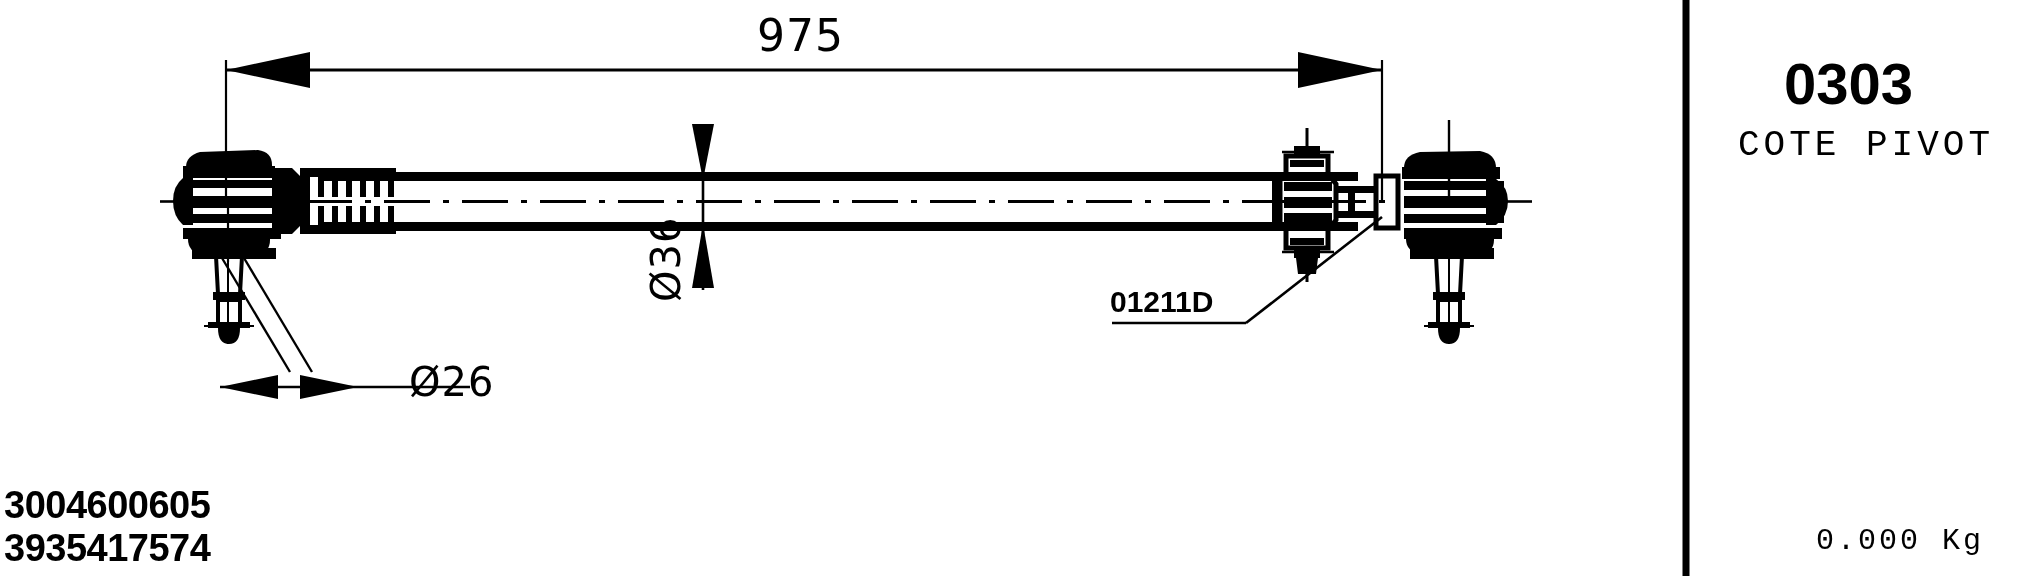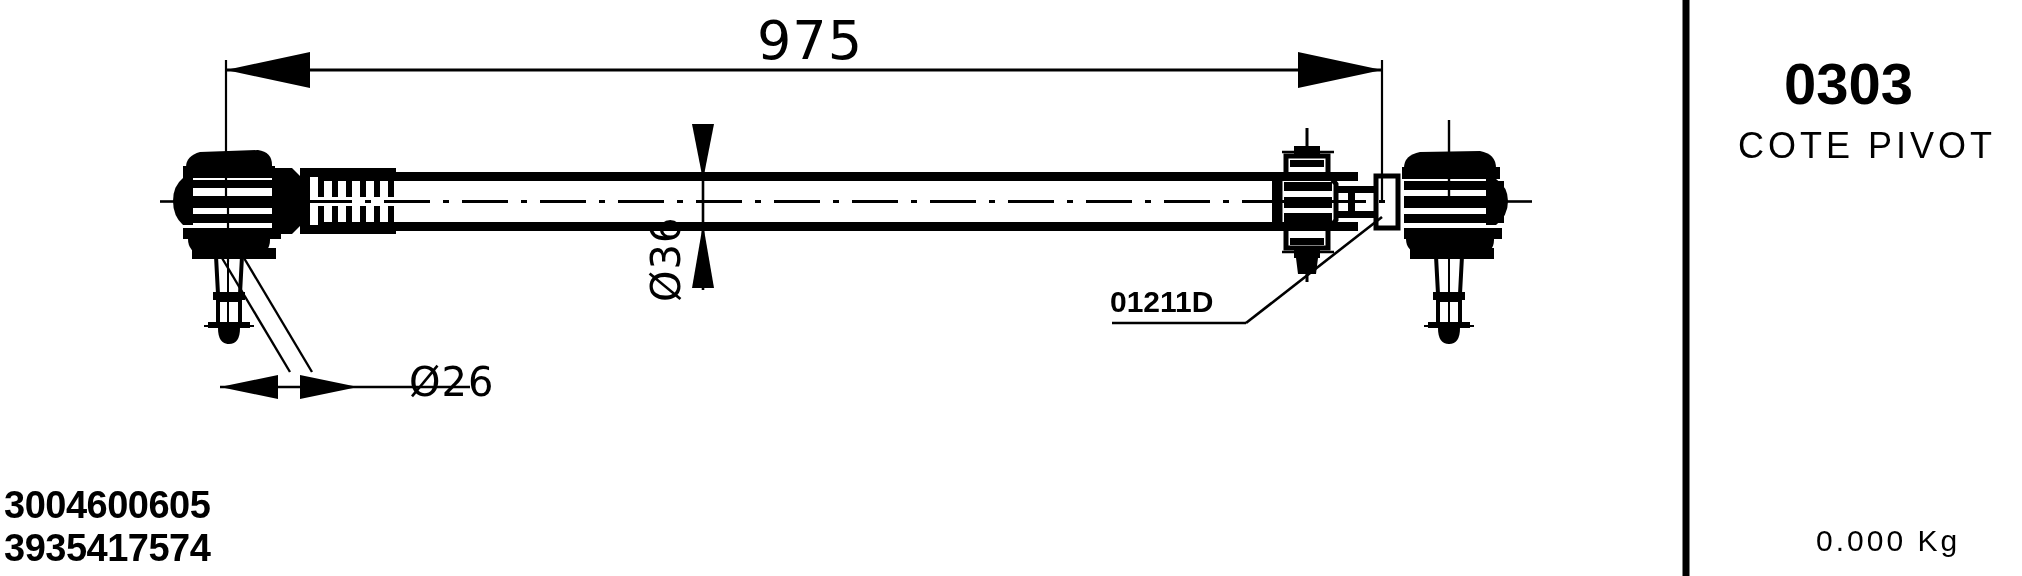--- a/index.html
+++ b/index.html
@@ -39,28 +39,28 @@
     font-weight: 400;
     letter-spacing: 1px;
   }
   
   .bold-text {
     font-family: "Liberation Sans", sans-serif;
     font-weight: 700;
   }
   
   .mono-text {
-    font-family: Liberation Sans, sans-serif;
+    font-family: Liberation Mono, monospace;
     font-weight: 400;
   }
 
   #label-975 {
     left: 757px;
     top: 14px;
-    font-size: 54px;
+    font-size: 44px;
   }
   #label-d26 {
     left: 390px;
     top: 362px;
     font-size: 40px;
     margin-left: 19px;
   }
   #label-d36 {
     left: 646px;
     top: 302px;

